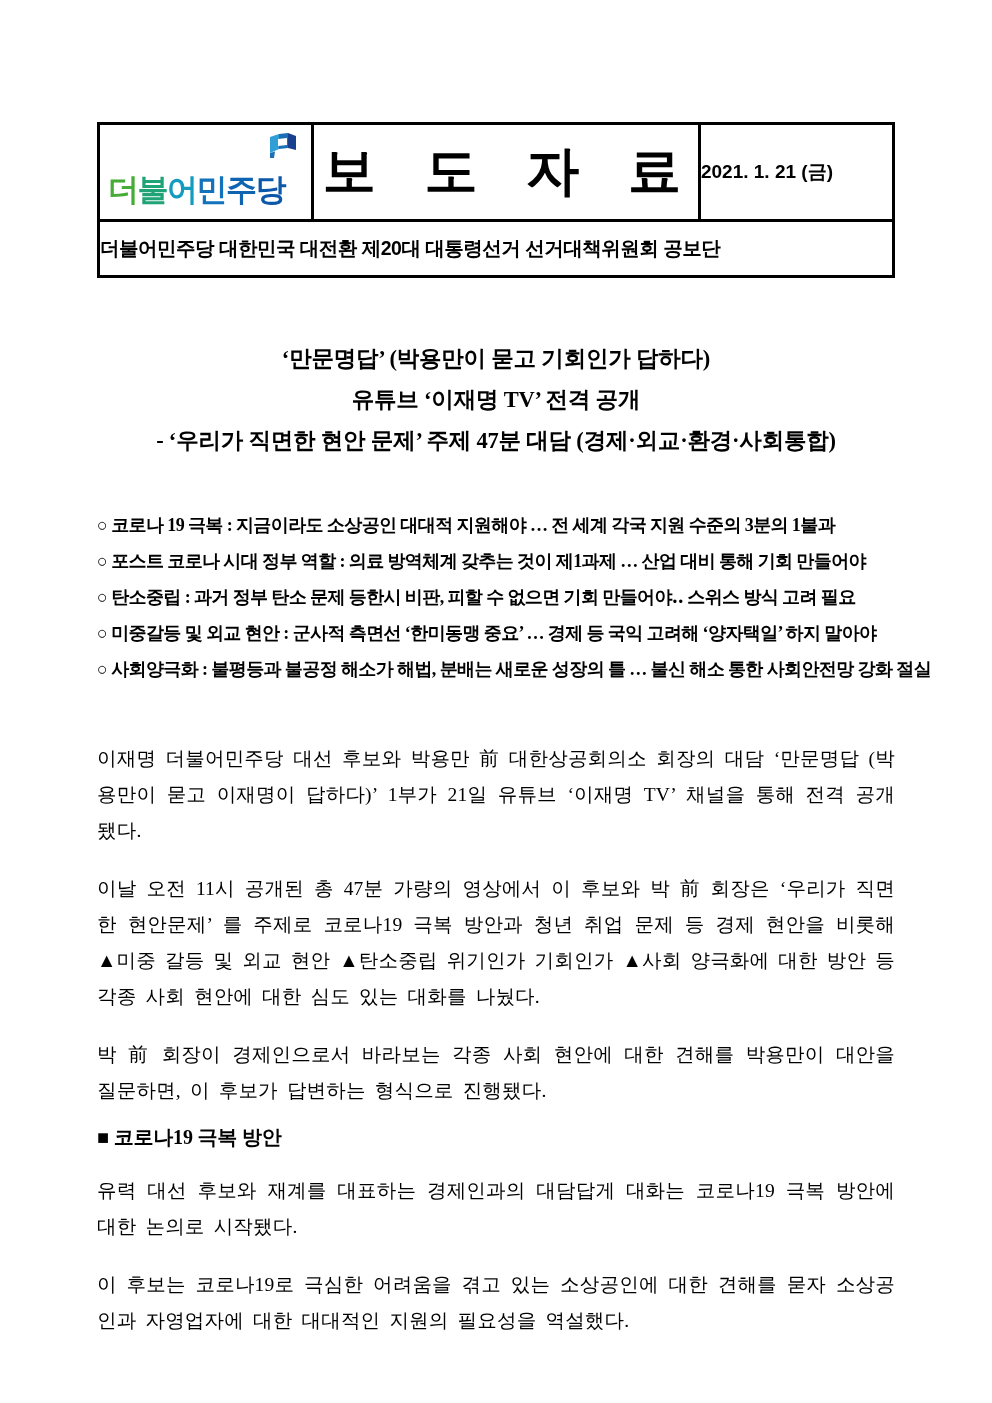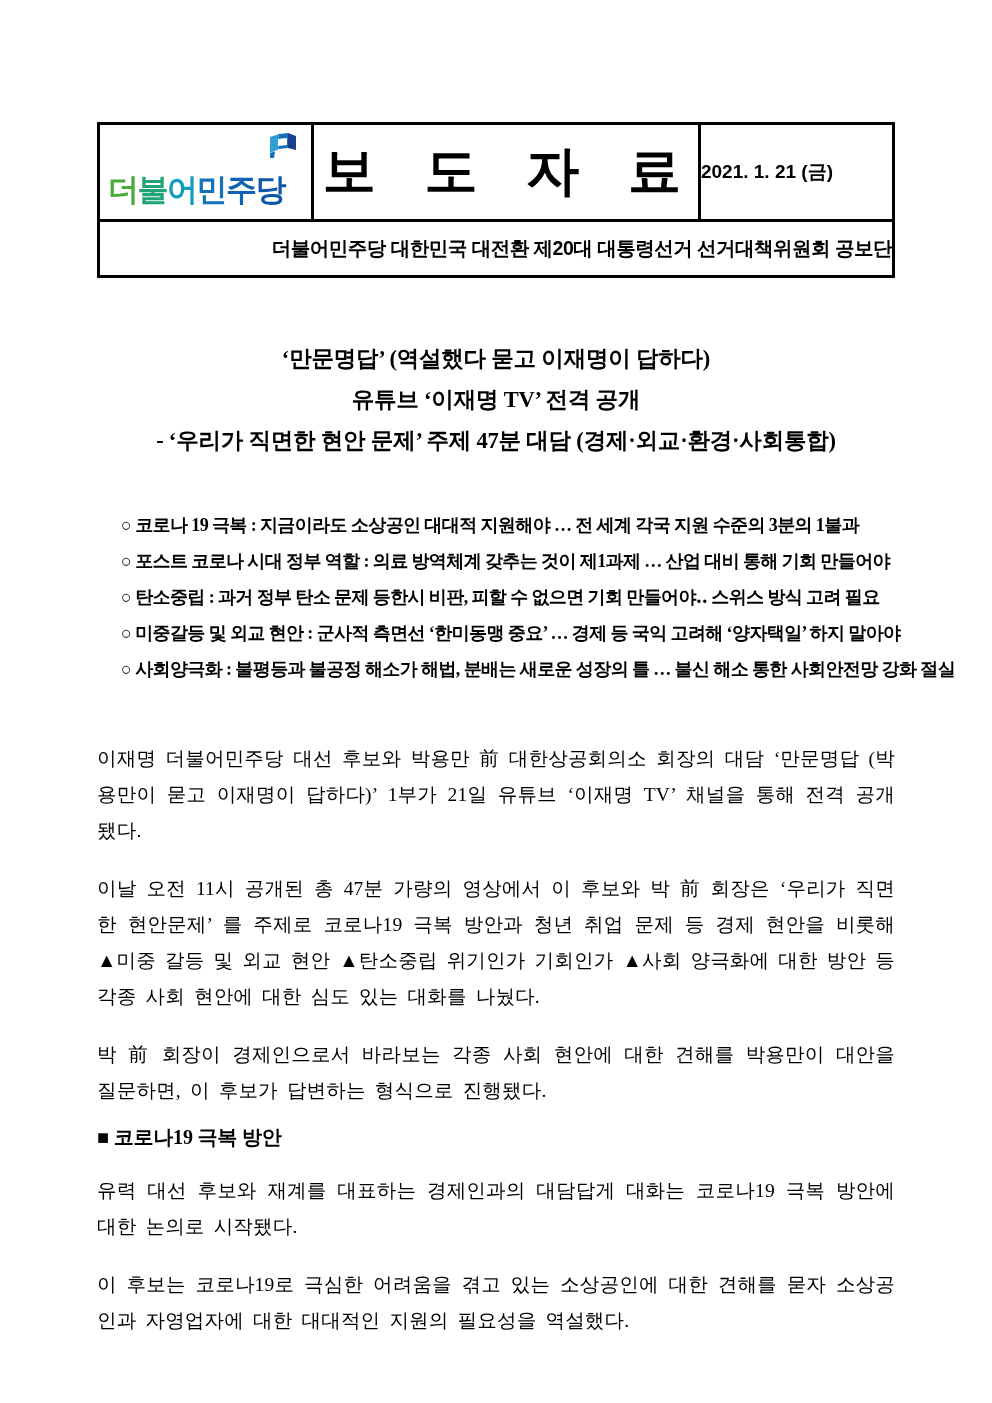--- a/index.html
+++ b/index.html
@@ -78,21 +78,21 @@
   .date-text {
     font-family: "Liberation Sans", "DejaVu Sans", sans-serif;
     font-weight: 700;
     font-size: 19px;
     white-space: nowrap;
   }
   .header-bottom {
     height: 53px;
     display: flex;
     align-items: center;
-    justify-content: flex-end;
+    justify-content: flex-start;
   }
   .header-subtitle {
     font-family: "Liberation Sans", "DejaVu Sans", sans-serif;
     font-weight: 700;
     font-size: 19.5px;
     letter-spacing: -0.5px;
     white-space: nowrap;
   }
 
   
@@ -111,21 +111,20 @@
   
   .bullets {
     margin-top: 46px;
   }
   .bullet-line {
     font-weight: 700;
     font-size: 18px;
     line-height: 36px;
     letter-spacing: -0.6px;
     white-space: nowrap;
-    margin-left: 24px;
   }
 
   
   .body-para {
     margin-top: 22px;
     font-size: 19.5px;
     line-height: 36px;
     text-align: justify;
     letter-spacing: 0.2px;
     word-spacing: 4px;
@@ -162,21 +161,21 @@
         <div class="date-cell">
           <span class="date-text">2021. 1. 21 (금)</span>
         </div>
       </div>
       <div class="header-bottom">
         <span class="header-subtitle">더불어민주당 대한민국 대전환 제20대 대통령선거 선거대책위원회 공보단</span>
       </div>
     </div>
 
     <div class="headline">
-      <div class="headline-line">‘만문명답’ (역설했다 묻고 이재명이 답하다)</div>
+      <div class="headline-line">‘만문명답’ (박용만이 묻고 기회인가 답하다)</div>
       <div class="headline-line">유튜브 ‘이재명 TV’  전격 공개</div>
       <div class="headline-line">- ‘우리가 직면한 현안 문제’  주제 47분 대담 (경제·외교·환경·사회통합)</div>
     </div>
 
     <div class="bullets">
       <div class="bullet-line">○ 코로나 19 극복 : 지금이라도 소상공인 대대적 지원해야 … 전 세계 각국 지원 수준의 3분의 1불과</div>
       <div class="bullet-line">○ 포스트 코로나 시대 정부 역할 : 의료 방역체계 갖추는 것이 제1과제 … 산업 대비 통해 기회 만들어야</div>
       <div class="bullet-line">○ 탄소중립 : 과거 정부 탄소 문제 등한시 비판, 피할 수 없으면 기회 만들어야‥ 스위스 방식 고려 필요</div>
       <div class="bullet-line">○ 미중갈등 및 외교 현안 : 군사적 측면선 ‘한미동맹 중요’ … 경제 등 국익 고려해  ‘양자택일’ 하지 말아야</div>
       <div class="bullet-line">○ 사회양극화 : 불평등과 불공정 해소가 해법, 분배는 새로운 성장의 틀 … 불신 해소 통한 사회안전망 강화 절실</div>

